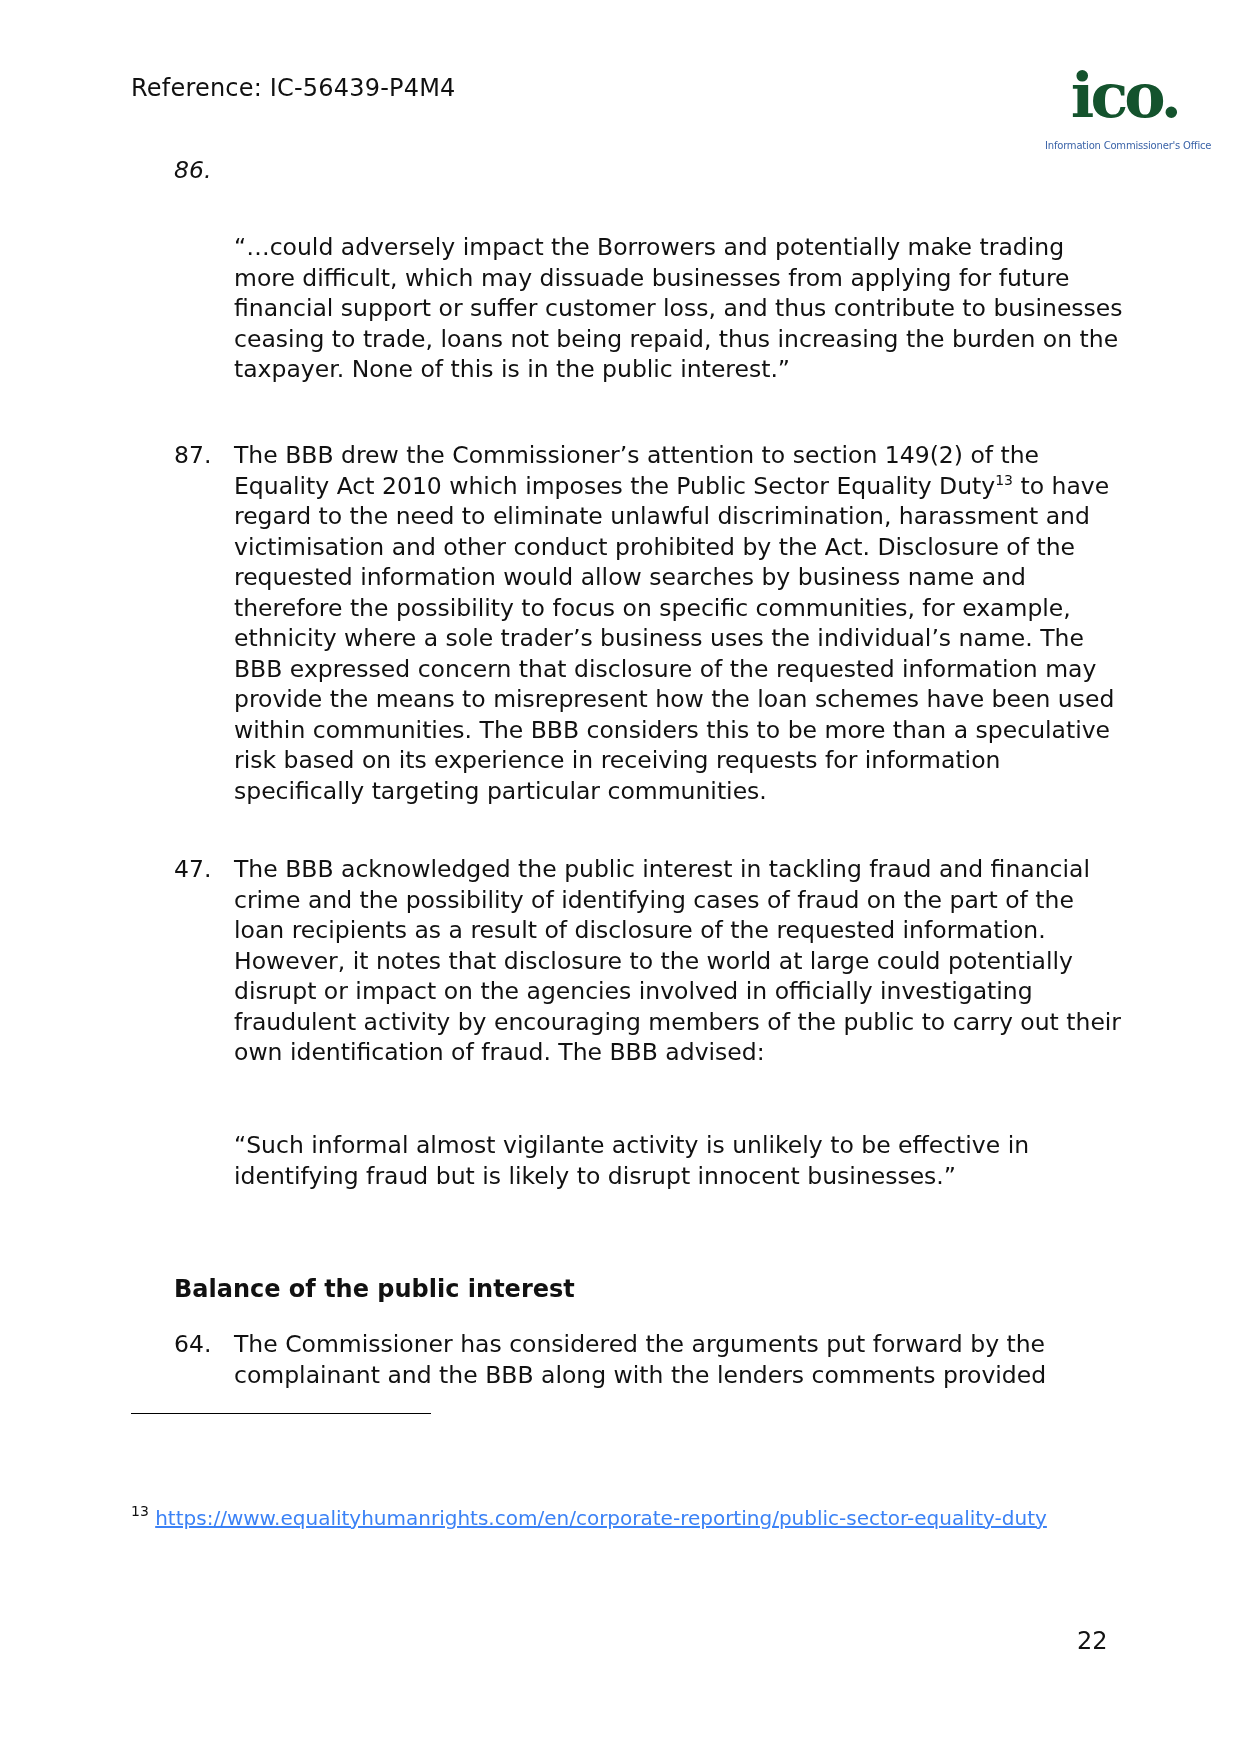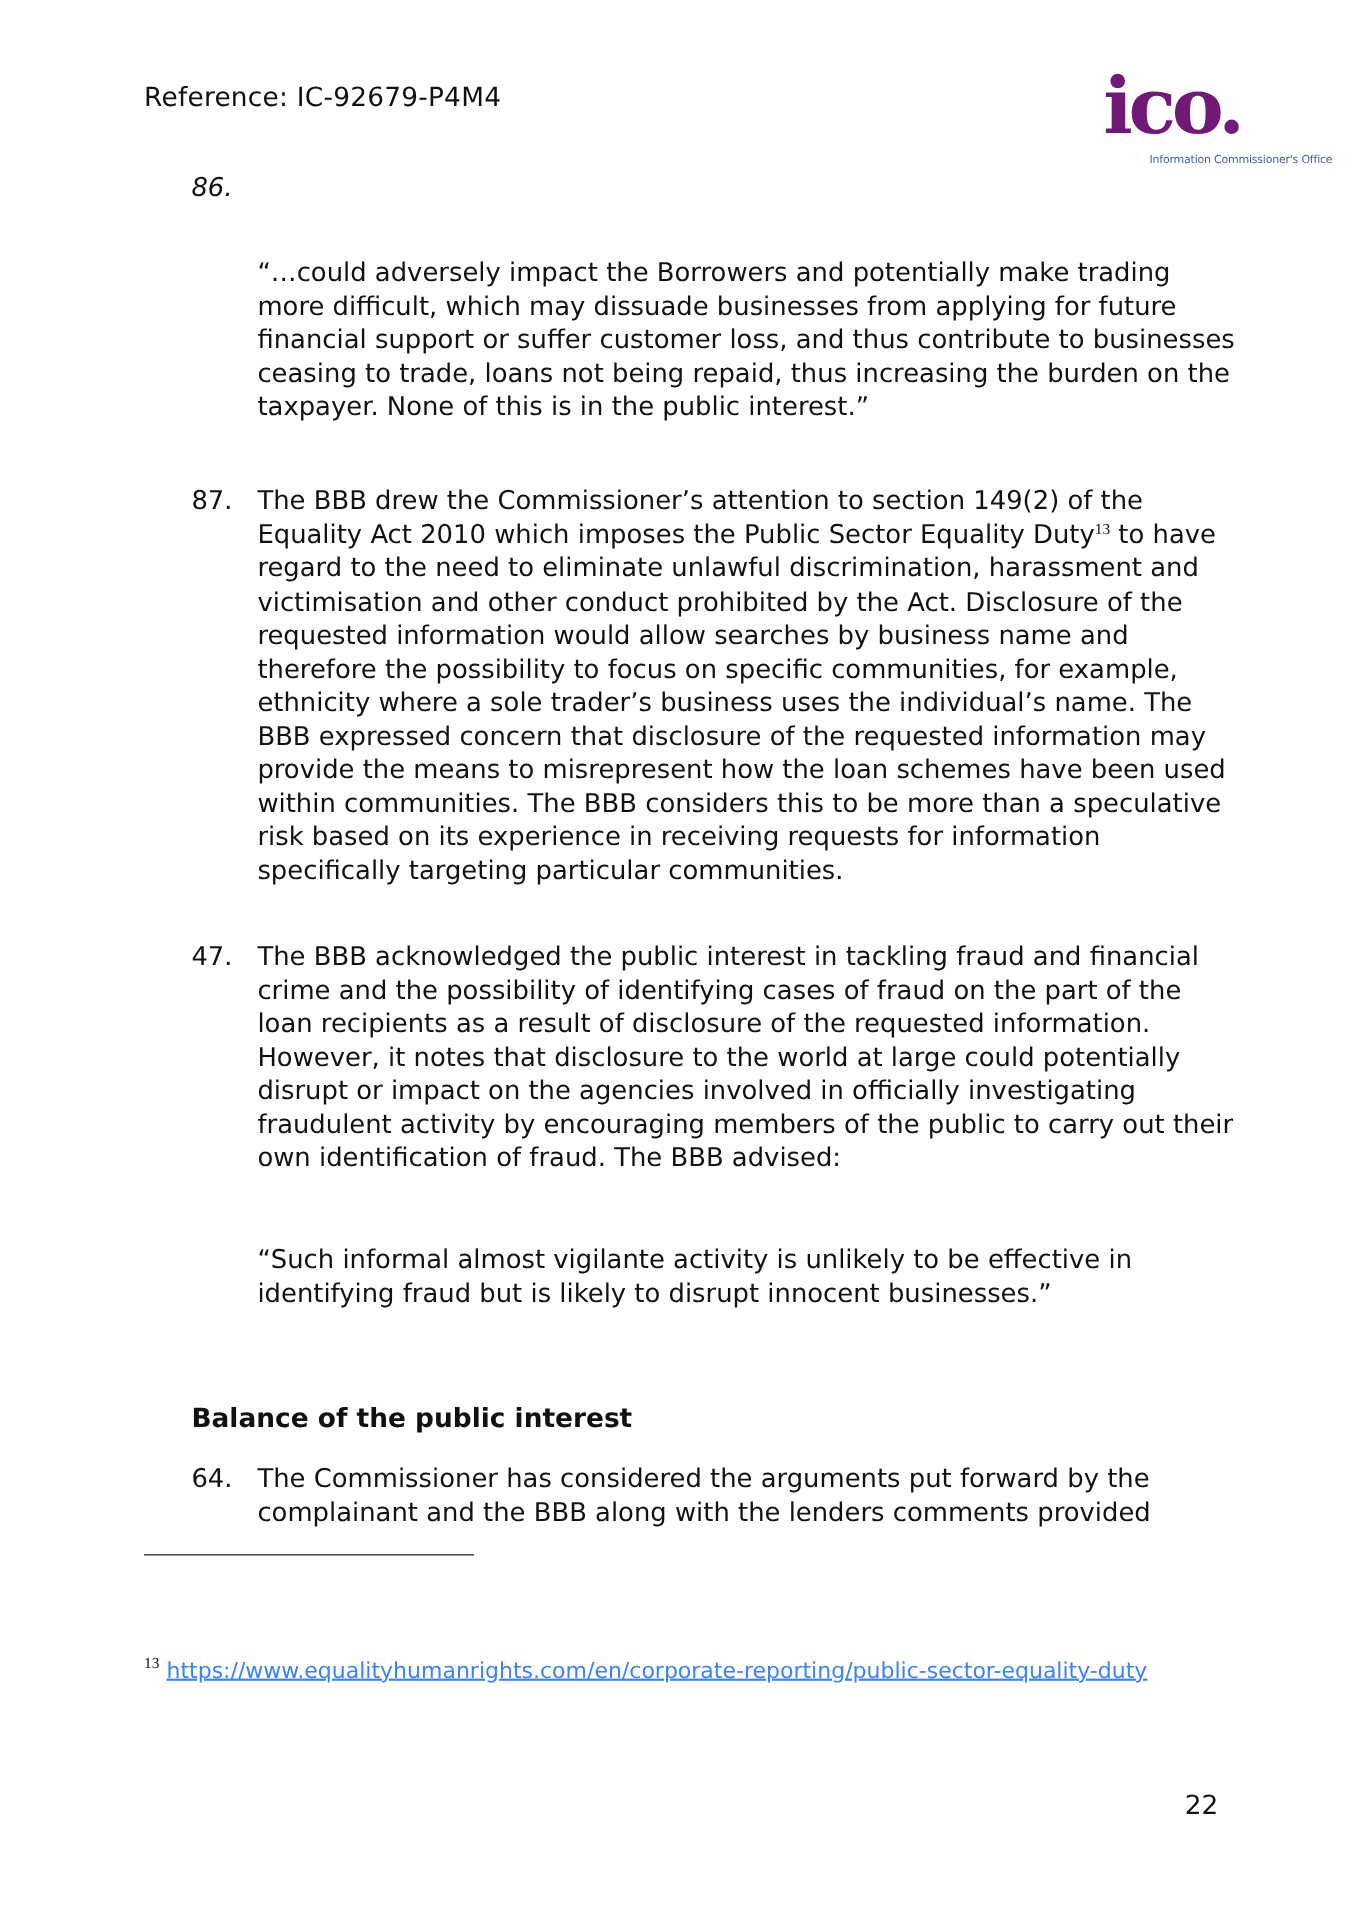--- a/index.html
+++ b/index.html
@@ -1,37 +1,37 @@
 <!DOCTYPE html>
 <html><head>
 <meta charset="utf-8">
 <style>
   html, body { margin: 0; padding: 0; background: #ffffff; }
   body { width: 1241px; height: 1755px; position: relative; overflow: hidden;
          font-family: "DejaVu Sans", sans-serif; color: #111; }
   .ref { position: absolute; left: 131px; top: 74px; font-size: 24px; letter-spacing: 0.2px; }
   .logo { position: absolute; left: 1003px; top: 48px; width: 175px; height: 115px; }
-  .logo .mark { font-family: "DejaVu Serif", serif; font-weight: bold; color: #701a75;
-                font-size: 71px; line-height: 96px; letter-spacing: -4px; }
+  .logo .mark { font-family: "DejaVu Serif", serif; font-weight: bold; color: #14532d;
+                font-size: 62px; line-height: 96px; letter-spacing: -4px; text-align: right; }
   .logo .sub { font-size: 10px; color: #3a63a8; margin-top: -4px; letter-spacing: -0.2px; white-space: nowrap; margin-left: 42px; }
   .para { position: absolute; left: 174px; width: 950px; font-size: 23.5px; line-height: 30.5px; }
   .para .num { position: absolute; left: 0; top: 0; width: 60px; }
   .para .body { margin-left: 60px; }
   .quote { position: absolute; left: 234px; width: 890px; font-size: 23.5px; line-height: 30.5px; }
   .heading { position: absolute; left: 174px; top: 1275px; font-size: 24px; font-weight: bold; }
-  sup { font-size: 14px; vertical-align: 9px; line-height: 0; font-family: Liberation Serif, serif; }
+  sup { font-size: 14px; vertical-align: 9px; line-height: 0; }
   .rule { position: absolute; left: 131px; top: 1413px; width: 300px; border-top: 1px solid #000; }
   .fn { position: absolute; left: 131px; top: 1506px; font-size: 20px; }
   .fn a { color: #3b82f6; text-decoration: underline; margin-top: 41px; }
   .pagenum { position: absolute; left: 1077px; top: 1627px; font-size: 24px; }
 </style>
 </head>
 <body>
 
-<div class="ref">Reference:  IC-92679-P4M4</div>
+<div class="ref">Reference:  IC-56439-P4M4</div>
 
 <div class="logo">
   <div class="mark">ico.</div>
   <div class="sub">Information Commissioner's Office</div>
 </div>
 
 <div class="para" style="top:155px;font-style:italic;">
   <span class="num">86.</span>
 </div>
 <div class="quote" style="top:232px;">“…could adversely impact the Borrowers and potentially make trading more difficult, which may dissuade businesses from applying for future financial support or suffer customer loss, and thus contribute to businesses ceasing to trade, loans not being repaid, thus increasing the burden on the taxpayer. None of this is in the public interest.”</div>

